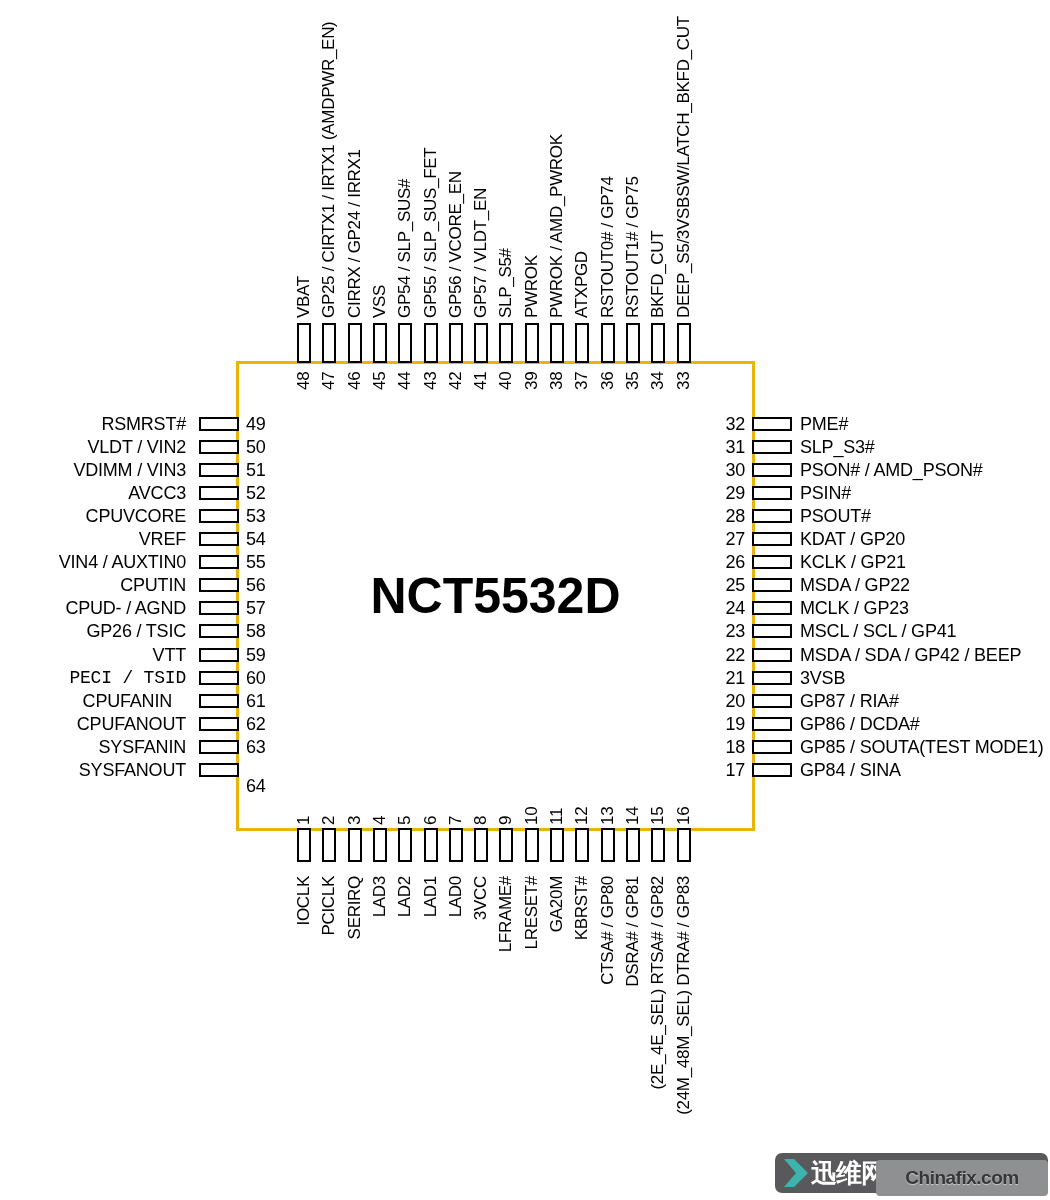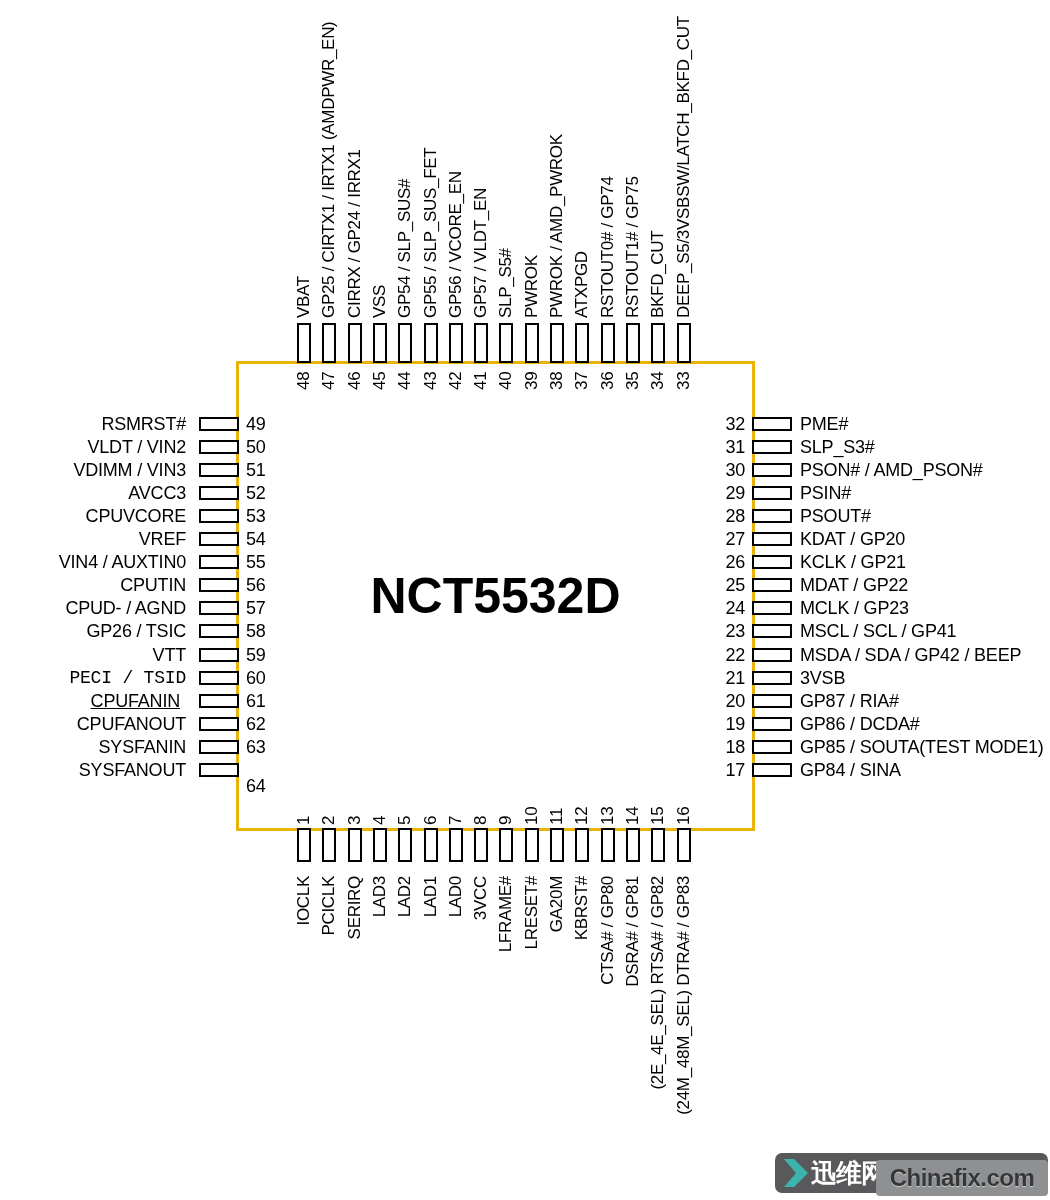--- a/index.html
+++ b/index.html
@@ -88,21 +88,21 @@
     line-height: 30px;
   }
   .wm-panel {
     position: absolute;
     left: 101px; top: 7px;
     width: 172px; height: 36px;
     border-radius: 4px;
     text-align: center;
   }
   .wm-site {
-    font-size: 24px;
+    font-size: 19px;
     font-weight: bold;
     line-height: 36px;
     letter-spacing: -0.5px;
     text-shadow: 0 1px 1px rgba(255,255,255,0.55);
   }
 </style>
 </head>
 <body>
 
 <div class="canvas">
@@ -239,21 +239,21 @@
       <div class="htext" style="left: 246px; top: 620.45px; width: 40px;">58</div>
       <div class="htext r" style="left: 26px; top: 620.45px; width: 160px;">GP26 / TSIC</div>
       <div class="pad" style="left: 199px; top: 647.5px; width: 40px; height: 14px;"></div>
       <div class="htext" style="left: 246px; top: 643.5px; width: 40px;">59</div>
       <div class="htext r" style="left: 26px; top: 643.5px; width: 160px;">VTT</div>
       <div class="pad" style="left: 199px; top: 670.55px; width: 40px; height: 14px;"></div>
       <div class="htext" style="left: 246px; top: 666.55px; width: 40px;">60</div>
       <div class="htext r" style="left: 26px; top: 666.55px; width: 160px; font-family: Liberation Mono, monospace;">PECI / TSID</div>
       <div class="pad" style="left: 199px; top: 693.6px; width: 40px; height: 14px;"></div>
       <div class="htext" style="left: 246px; top: 689.6px; width: 40px;">61</div>
-      <div class="htext r" style="left: 20px; top: 689.6px; width: 160px; text-decoration: underline;">CPUFANIN</div>
+      <div class="htext r" style="left: 12px; top: 689.6px; width: 160px;">CPUFANIN</div>
       <div class="pad" style="left: 199px; top: 716.65px; width: 40px; height: 14px;"></div>
       <div class="htext" style="left: 246px; top: 712.65px; width: 40px;">62</div>
       <div class="htext r" style="left: 26px; top: 712.65px; width: 160px;">CPUFANOUT</div>
       <div class="pad" style="left: 199px; top: 739.7px; width: 40px; height: 14px;"></div>
       <div class="htext" style="left: 246px; top: 735.7px; width: 40px;">63</div>
       <div class="htext r" style="left: 26px; top: 735.7px; width: 160px;">SYSFANIN</div>
       <div class="pad" style="left: 199px; top: 762.75px; width: 40px; height: 14px;"></div>
       <div class="htext" style="left: 246px; top: 775px; width: 40px;">64</div>
       <div class="htext r" style="left: 26px; top: 758.75px; width: 160px;">SYSFANOUT</div>
       <div class="pad" style="left: 752px; top: 417px; width: 40px; height: 14px;"></div>
@@ -272,21 +272,21 @@
       <div class="htext r" style="left: 705px; top: 505.2px; width: 40px;">28</div>
       <div class="htext" style="left: 800px; top: 505.2px; width: 250px;">PSOUT#</div>
       <div class="pad" style="left: 752px; top: 532.25px; width: 40px; height: 14px;"></div>
       <div class="htext r" style="left: 705px; top: 528.25px; width: 40px;">27</div>
       <div class="htext" style="left: 800px; top: 528.25px; width: 250px;">KDAT / GP20</div>
       <div class="pad" style="left: 752px; top: 555.3px; width: 40px; height: 14px;"></div>
       <div class="htext r" style="left: 705px; top: 551.3px; width: 40px;">26</div>
       <div class="htext" style="left: 800px; top: 551.3px; width: 250px;">KCLK / GP21</div>
       <div class="pad" style="left: 752px; top: 578.35px; width: 40px; height: 14px;"></div>
       <div class="htext r" style="left: 705px; top: 574.35px; width: 40px;">25</div>
-      <div class="htext" style="left: 800px; top: 574.35px; width: 250px;">MDAT / GP22</div>
+      <div class="htext" style="left: 800px; top: 574.35px; width: 250px;">MSDA / GP22</div>
       <div class="pad" style="left: 752px; top: 601.4px; width: 40px; height: 14px;"></div>
       <div class="htext r" style="left: 705px; top: 597.4px; width: 40px;">24</div>
       <div class="htext" style="left: 800px; top: 597.4px; width: 250px;">MCLK / GP23</div>
       <div class="pad" style="left: 752px; top: 624.45px; width: 40px; height: 14px;"></div>
       <div class="htext r" style="left: 705px; top: 620.45px; width: 40px;">23</div>
       <div class="htext" style="left: 800px; top: 620.45px; width: 250px;">MSCL / SCL / GP41</div>
       <div class="pad" style="left: 752px; top: 647.5px; width: 40px; height: 14px;"></div>
       <div class="htext r" style="left: 705px; top: 643.5px; width: 40px;">22</div>
       <div class="htext" style="left: 800px; top: 643.5px; width: 250px;">MSDA / SDA / GP42 / BEEP</div>
       <div class="pad" style="left: 752px; top: 670.55px; width: 40px; height: 14px;"></div>

